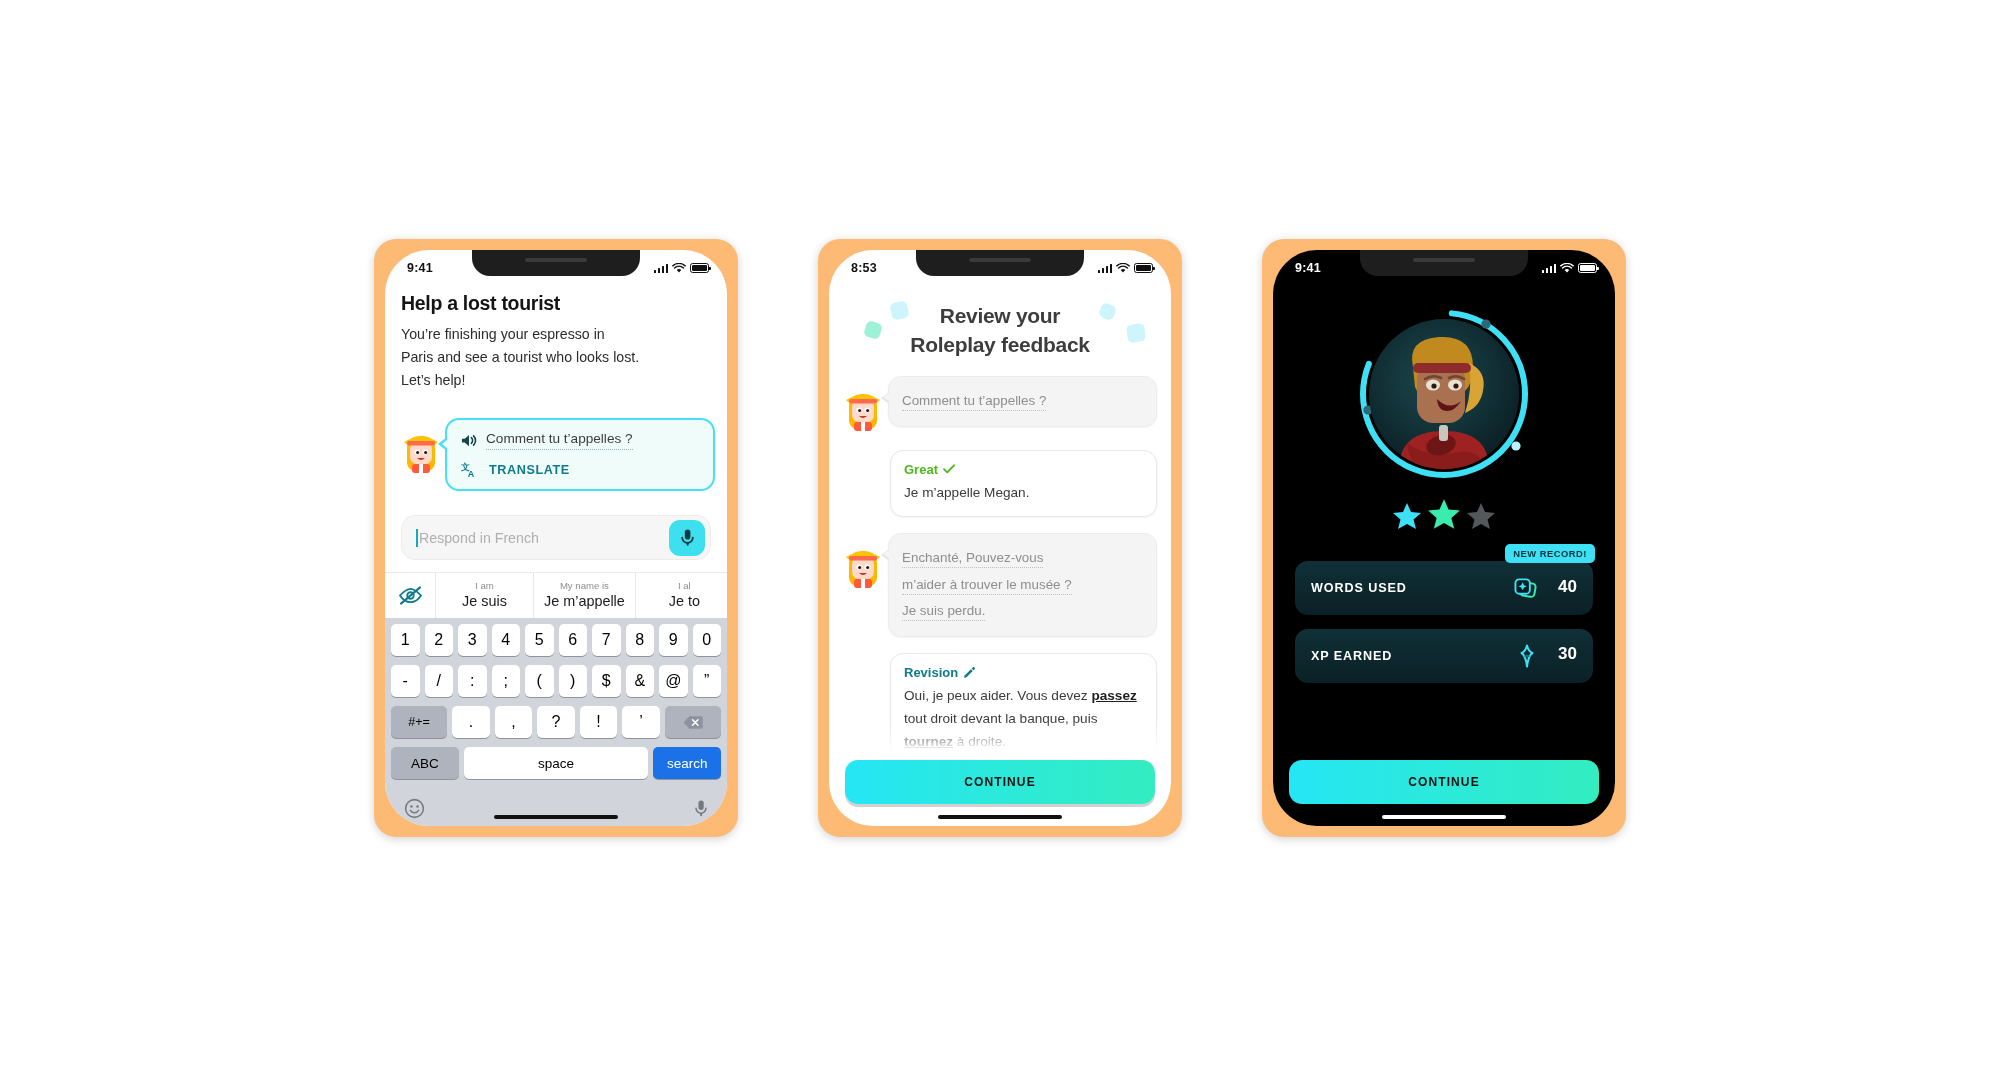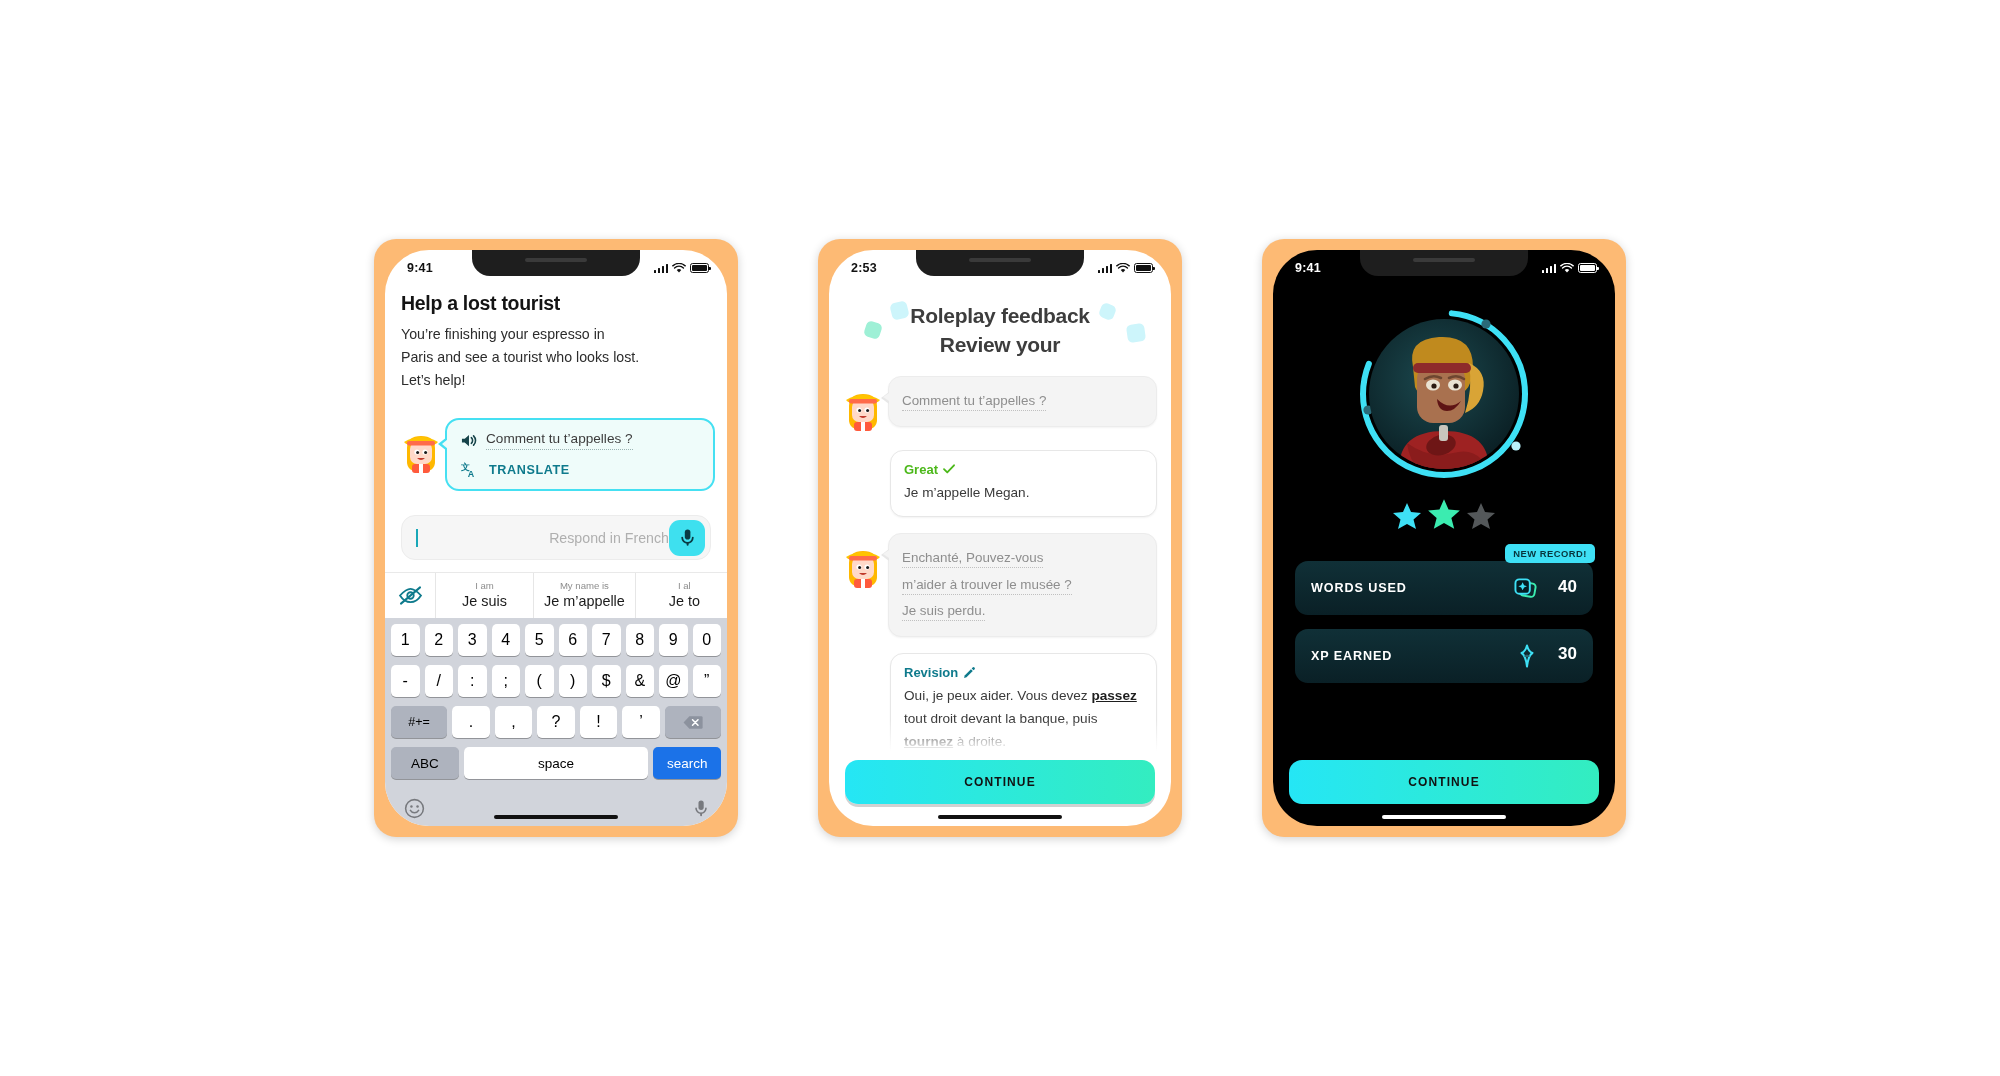--- a/index.html
+++ b/index.html
@@ -144,21 +144,21 @@
     padding-bottom: 3px;
   }
   .bubble-line2 { display: flex; align-items: center; gap: 10px; margin-top: 11px; padding-left: 1px;}
   .tr-icon { width: 18px; height: 17px; flex: 0 0 auto; }
   .translate-label {
     font-size: 12.6px; font-weight: 800; color: #0e7a8c; letter-spacing: .6px;
   }
 
   .s1-spacer { flex: 1 1 auto; }
 
-  .input-wrap { padding: 0 16px 12px 16px; flex: 0 0 auto; text-align: right; }
+  .input-wrap { padding: 0 16px 12px 16px; flex: 0 0 auto; }
   .input-bar {
     display: flex; align-items: center;
     background: #f6f6f6;
     border: 1.4px solid #ececec;
     border-radius: 14px;
     height: 45px;
     padding: 0 5px 0 14px;
   }
   .caret { width: 2px; height: 18px; background: #19a8b8; flex: 0 0 auto; margin-right: 1px;}
   .input-ph { flex: 1; font-size: 14.2px; color: #afafaf; }
@@ -470,21 +470,21 @@
 
       <div class="homebar"></div>
     </div>
   </div>
 
   <div class="phone">
     <div class="screen">
       <div class="notch"></div>
 
       <div class="statusbar">
-        <span>2:53</span>
+        <span>8:53</span>
         <span class="status-icons">
           <span class="bars">
               <i></i>
               <i></i>
               <i></i>
               <i></i>
             </span>
           <svg width="14" height="11" viewBox="0 0 16 12">
             <path d="M8 10.6 L5.4 7.8 a3.7 3.7 0 0 1 5.2 0 Z" fill="currentColor"></path>
             <path d="M2.9 5.4 a7.3 7.3 0 0 1 10.2 0" stroke="currentColor" stroke-width="1.6" fill="none" stroke-linecap="round"></path>
@@ -496,22 +496,22 @@
         </span>
       </div>
 
       <div class="s2-scroll">
         <div class="confetti" style="width:16px;height:16px;background:#9ef0d6;left:36px;top:42px;transform:rotate(18deg);"></div>
         <div class="confetti" style="width:17px;height:17px;background:#cdf5fb;left:62px;top:22px;transform:rotate(-14deg);"></div>
         <div class="confetti" style="width:15px;height:15px;background:#cdf5fb;right:56px;top:24px;transform:rotate(22deg);"></div>
         <div class="confetti" style="width:18px;height:18px;background:#cdf5fb;right:26px;top:44px;transform:rotate(-8deg);"></div>
 
         <div class="s2-title">
+          <div>Review your</div>
           <div>Roleplay feedback</div>
-          <div>Review your</div>
         </div>
 
         <div class="msg-row">
           <svg class="avatar-sm" viewBox="0 0 40 46">
             <path d="M6 18 q0-12 14-12 t14 12 l0 14 q0 10 -14 10 t-14 -10 Z" fill="#ffb800"></path>
             <path d="M3 12 q17-10 34 0 q-2 4 -17 4 t-17 -4 Z" fill="#ffc400"></path>
             <rect x="9" y="12" width="22" height="22" rx="7" fill="#ffd9c9"></rect>
             <rect x="6" y="11" width="28" height="4.5" rx="2" fill="#ff6b4a"></rect>
             <circle cx="16" cy="22" r="2.6" fill="#fff"></circle>
               <circle cx="24" cy="22" r="2.6" fill="#fff"></circle>

